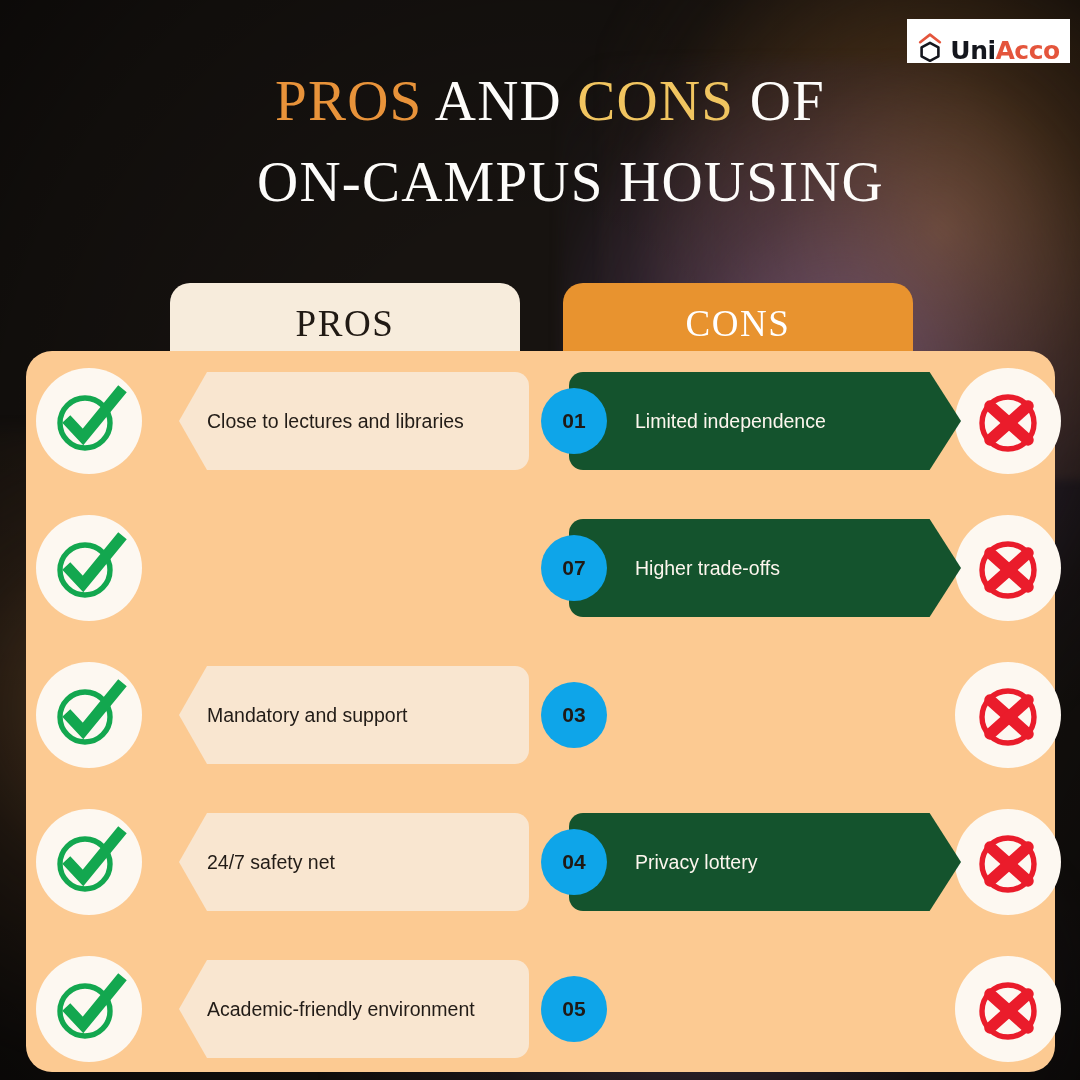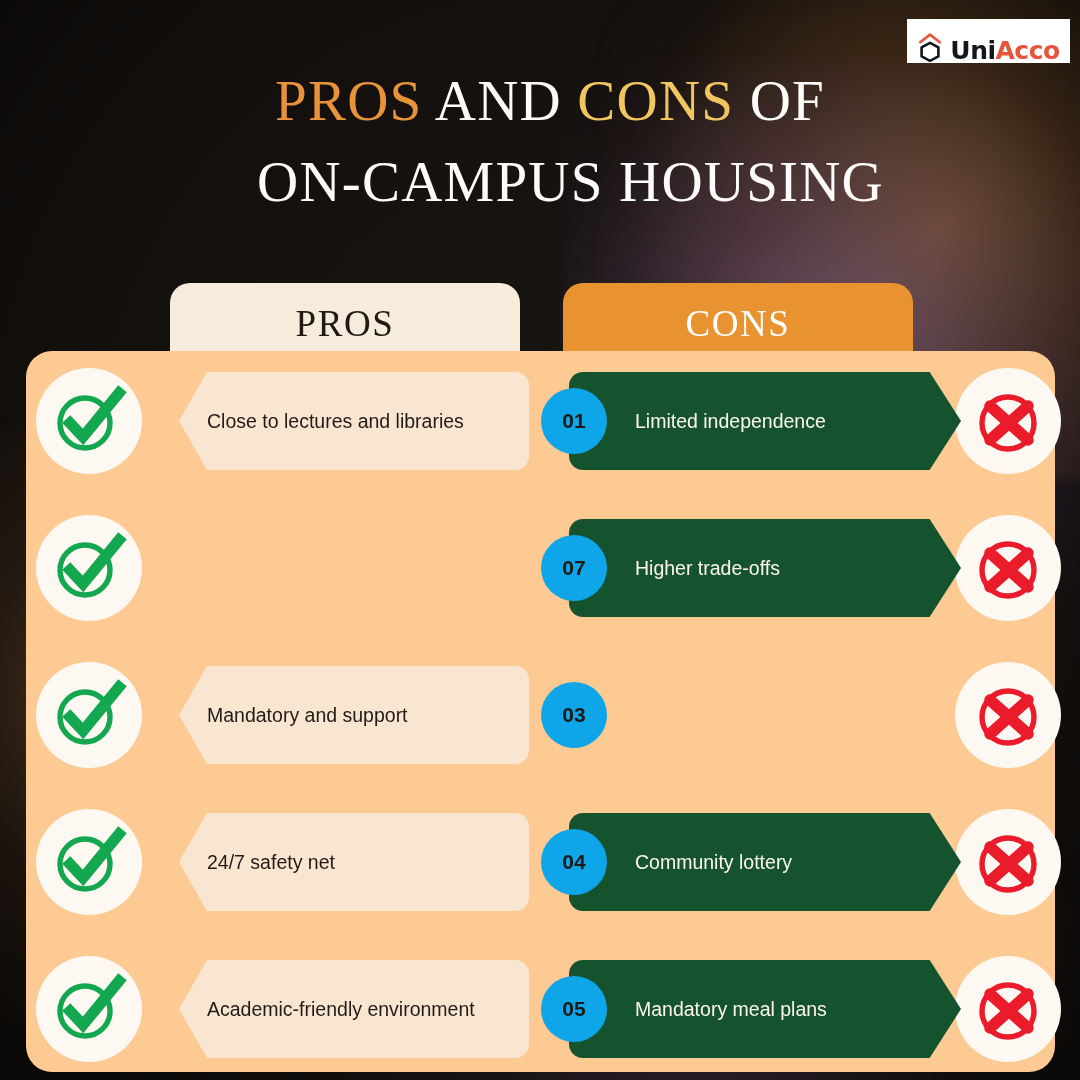--- a/index.html
+++ b/index.html
@@ -245,44 +245,41 @@
           <svg viewBox="0 0 74 74" width="74" height="74">
             <circle cx="33" cy="39" r="25" fill="none" stroke="#13a74f" stroke-width="5.4"></circle>
             <path d="M18 39 L31 53 L67 9" fill="none" stroke="#13a74f" stroke-width="11" stroke-linecap="square" stroke-linejoin="miter"></path>
           </svg>
         </div>
         <div class="pros-pill">
           <span class="pros-text">24/7 safety net</span>
         </div>
         <div class="num-badge">04</div>
         <div class="cons-pill">
-          <span class="cons-text">Community lottery</span>
+          <span class="cons-text">Privacy lottery</span>
         </div>
         <div class="icon-badge right">
           <svg viewBox="0 0 74 74" width="74" height="74">
             <circle cx="37" cy="39" r="26" fill="none" stroke="#ea1c2b" stroke-width="5.4"></circle>
             <path d="M19 22 L57 56" fill="none" stroke="#ea1c2b" stroke-width="11.5" stroke-linecap="round"></path>
             <path d="M57 22 L19 56" fill="none" stroke="#ea1c2b" stroke-width="11.5" stroke-linecap="round"></path>
           </svg>
         </div>
       </div>
       <div class="row" style="top: 623px; border-radius: 22px;">
         <div class="icon-badge left">
           <svg viewBox="0 0 74 74" width="74" height="74">
             <circle cx="33" cy="39" r="25" fill="none" stroke="#13a74f" stroke-width="5.4"></circle>
             <path d="M18 39 L31 53 L67 9" fill="none" stroke="#13a74f" stroke-width="11" stroke-linecap="square" stroke-linejoin="miter"></path>
           </svg>
         </div>
         <div class="pros-pill">
           <span class="pros-text">Academic-friendly environment</span>
         </div>
         <div class="num-badge">05</div>
-        <div class="cons-pill">
-          <span class="cons-text">Mandatory meal plans</span>
-        </div>
         <div class="icon-badge right">
           <svg viewBox="0 0 74 74" width="74" height="74">
             <circle cx="37" cy="39" r="26" fill="none" stroke="#ea1c2b" stroke-width="5.4"></circle>
             <path d="M19 22 L57 56" fill="none" stroke="#ea1c2b" stroke-width="11.5" stroke-linecap="round"></path>
             <path d="M57 22 L19 56" fill="none" stroke="#ea1c2b" stroke-width="11.5" stroke-linecap="round"></path>
           </svg>
         </div>
       </div>
     </div>
 </div>

